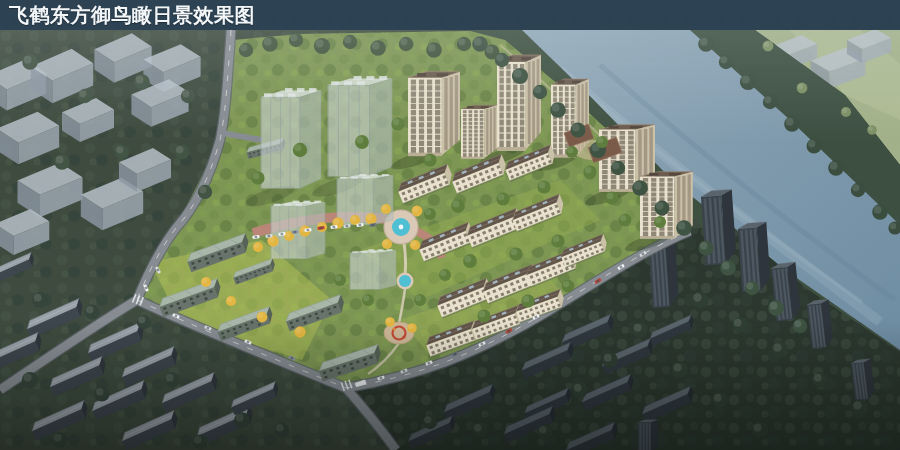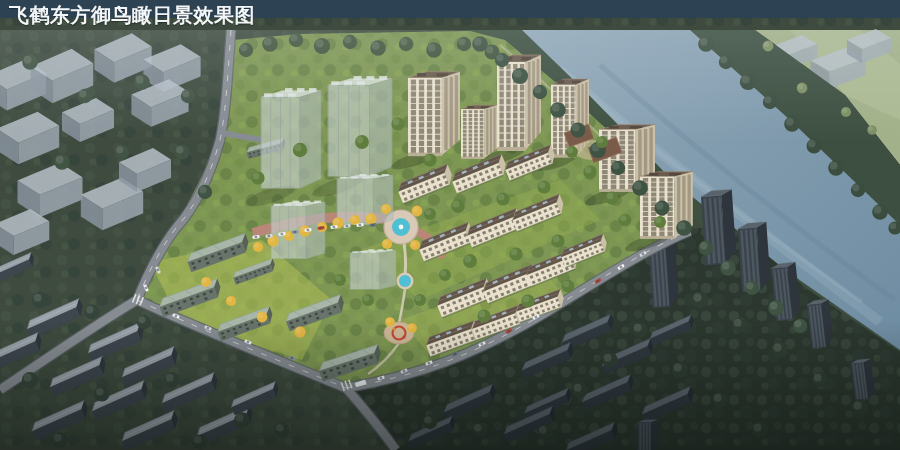--- a/index.html
+++ b/index.html
@@ -1,18 +1,18 @@
 <!DOCTYPE html>
 <html><head>
 <meta charset="utf-8">
 <style>
   html,body{margin:0;padding:0;background:#222;}
   .stage{position:relative;width:900px;height:450px;overflow:hidden;font-family:"Liberation Sans",sans-serif;}
   .stage svg{position:absolute;left:0;top:0;display:block;}
-  .titlebar{position:absolute;left:0;top:0;width:900px;height:18px;background:rgba(44,66,84,0.97);
+  .titlebar{position:absolute;left:0;top:0;width:900px;height:30px;background:rgba(44,66,84,0.97);
             display:flex;align-items:flex-start;box-sizing:border-box;padding-left:9px;}
   .titlebar span{color:#F3F6F8;font-size:20px;font-weight:bold;letter-spacing:0.5px;line-height:30px;
                  text-shadow:0 1px 1px rgba(0,0,0,.35);white-space:nowrap;}
 </style>
 </head>
 <body>
 
 <div class="stage">
 <svg width="900" height="450" viewBox="0 0 900 450">
   <defs>

